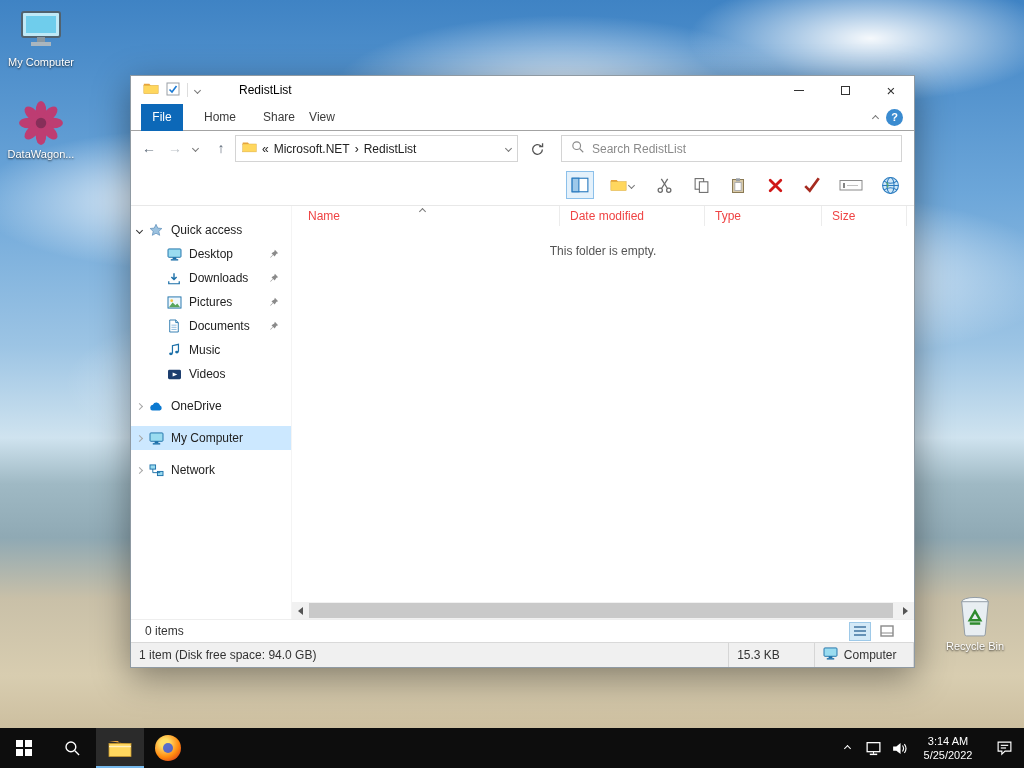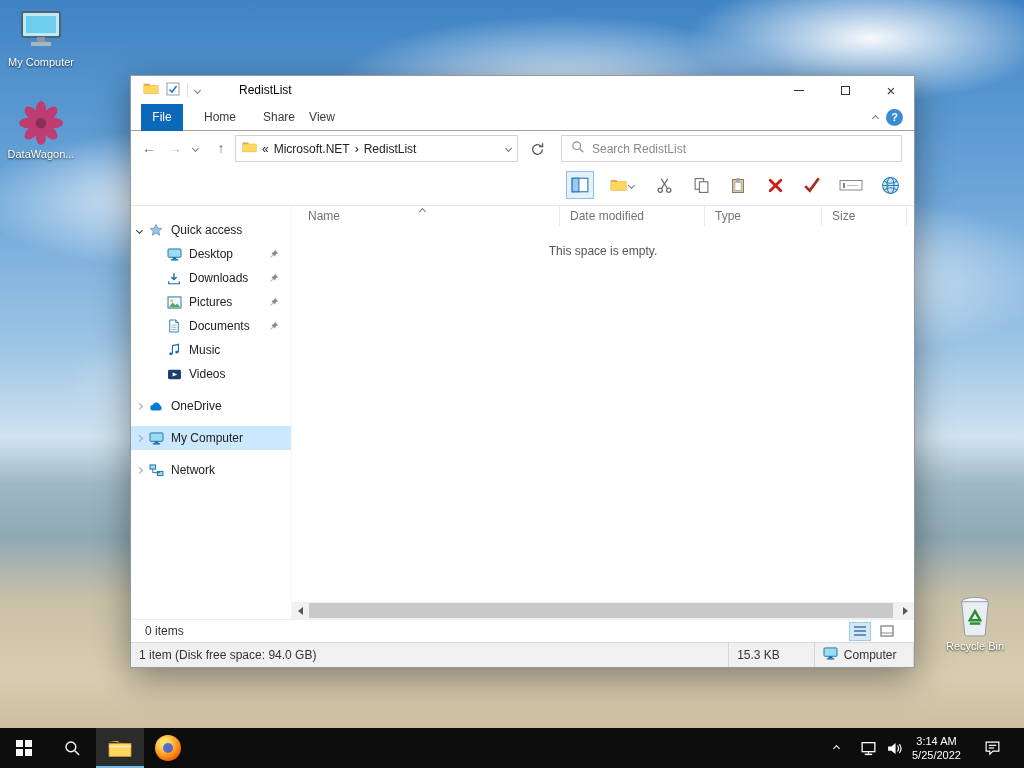--- a/index.html
+++ b/index.html
@@ -71,21 +71,21 @@
   .sidebar{width:160px;padding-top:12px}
   .sb-row{height:24px;display:flex;align-items:center;position:relative}
   .sb-row .chevbox{width:16px;display:flex;justify-content:center}
   .sb-row.child{padding-left:34px}
   .sb-ic{width:18px;display:flex;align-items:center;justify-content:center;margin-right:6px}
   .sb-label{color:#222}
   .sb-row.selected{background:#cce8ff}
   .pin{position:absolute;right:12px;top:6px}
   .sb-gap{height:8px}
   .pane{flex:1;position:relative;border-left:1px solid #f4f4f4}
-  .cols{height:20px;display:flex;position:relative;color:#737373}
+  .cols{height:20px;display:flex;position:relative;color:#ef4444}
   .col{line-height:20px;padding-left:10px;border-right:1px solid #ececec;cursor:default}
   .col.name{width:268px;padding-left:16px}
   .col.date{width:145px}
   .col.type{width:117px}
   .col.size{width:85px}
   .sortcaret{position:absolute;left:128px;top:3px}
   .empty{position:absolute;top:38px;left:0;right:0;text-align:center;color:#555}
   .hscroll{position:absolute;bottom:0;left:0;right:0;height:17px;background:#f1f1f1;display:flex;align-items:center}
   .harrow{width:17px;height:17px;display:flex;align-items:center;justify-content:center;background:none;border:none}
   .tri-l{width:0;height:0;border-top:4px solid transparent;border-bottom:4px solid transparent;border-right:5px solid #555}
@@ -106,21 +106,21 @@
   
   .taskbar{position:absolute;left:0;right:0;bottom:0;height:40px;background:#0d0d0d;display:flex;color:#fff}
   .tbtn{width:48px;display:flex;align-items:center;justify-content:center;background:none;border:none}
   .tbtn.active{background:#2b2b2b;box-shadow:inset 0 -2px 0 #76b9ed}
   .winlogo{display:grid;grid-template-columns:7px 7px;grid-template-rows:7px 7px;gap:1.5px}
   .winlogo i{background:#fff}
   .ffx{width:26px;height:26px;border-radius:50%;
     background:radial-gradient(circle at 38% 32%, #ffe066 0 18%, #ffb23e 38%, #ff8a0e 58%, #e3551b 78%, #b52e63 100%);position:relative}
   .ffx i{position:absolute;left:8px;top:8px;width:10px;height:10px;border-radius:50%;background:#3b5bdc;opacity:.85}
   .tray{margin-left:auto;display:flex;align-items:center}
-  .tray .titem{height:40px;display:flex;align-items:center;background:none;border:none;color:#fff}
+  .tray .titem{height:40px;display:flex;align-items:center;justify-content:center;background:none;border:none;color:#fff}
   .titem.narrow{width:26px}
   .clock{width:72px;text-align:center;font-size:11px;line-height:1.3;color:#fff}
   .chev.white{border-color:#fff}
 </style>
 </head>
 <body>
 
 <div class="screen">
 
   <div class="dicon" style="left:2px;top:8px">
@@ -461,21 +461,21 @@
       </div>
 
       <div class="pane">
         <div class="cols">
           <span class="sortcaret chev up"></span>
           <div class="col name">Name</div>
           <div class="col date">Date modified</div>
           <div class="col type">Type</div>
           <div class="col size">Size</div>
         </div>
-        <div class="empty">This space is empty.</div>
+        <div class="empty">This folder is empty.</div>
 
         <div class="hscroll">
           <button class="harrow">
               <span class="tri-l"></span>
             </button>
           <div class="hthumb"></div>
           <button class="harrow">
               <span class="tri-r"></span>
             </button>
         </div>

